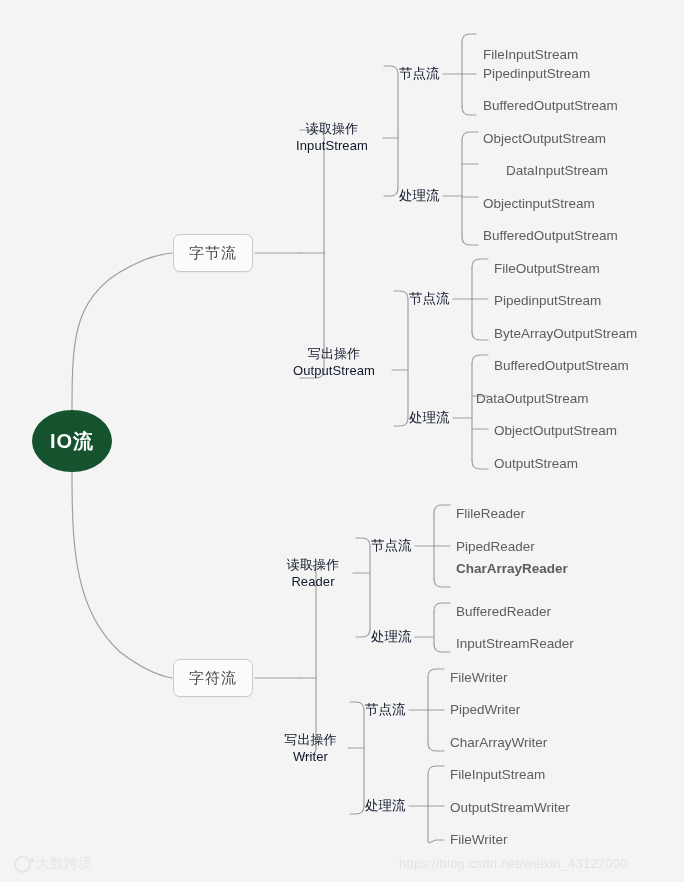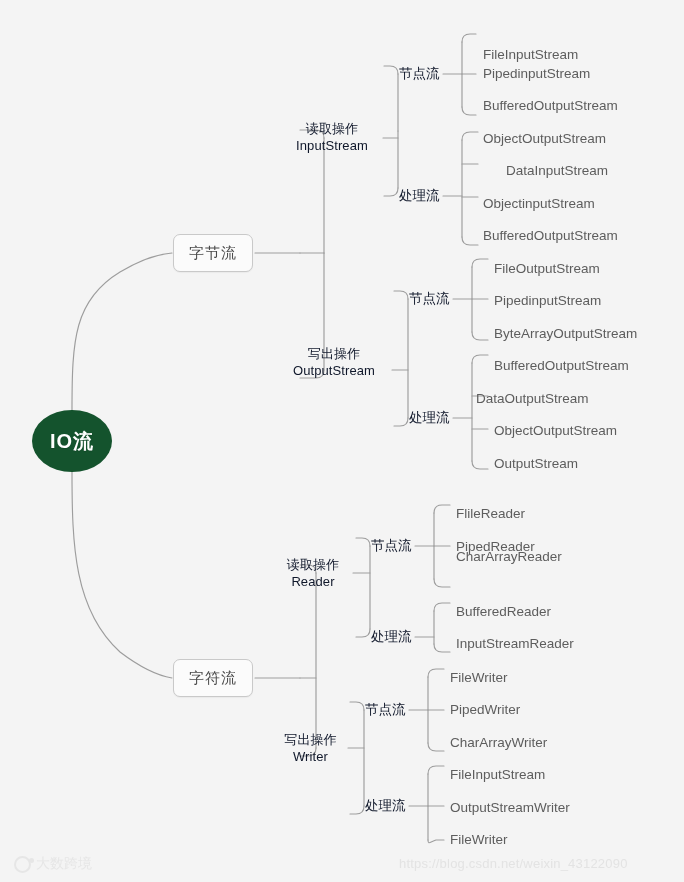--- a/index.html
+++ b/index.html
@@ -249,21 +249,21 @@
   <div class="leaf-label" style="left:494px; top:293px;">PipedinputStream</div>
   <div class="leaf-label" style="left:494px; top:326px;">ByteArrayOutputStream</div>
 
   <div class="leaf-label" style="left:494px; top:358px;">BufferedOutputStream</div>
   <div class="leaf-label" style="left:476px; top:391px;">DataOutputStream</div>
   <div class="leaf-label" style="left:494px; top:423px;">ObjectOutputStream</div>
   <div class="leaf-label" style="left:494px; top:456px;">OutputStream</div>
 
   <div class="leaf-label" style="left:456px; top:506px;">FlileReader</div>
   <div class="leaf-label" style="left:456px; top:539px;">PipedReader</div>
-  <div class="leaf-label" style="left:456px; top:549px;">CharArrayReader</div>
+  <div class="leaf-label" style="left:456px; top:561px;font-weight:bold;">CharArrayReader</div>
 
   <div class="leaf-label" style="left:456px; top:604px;">BufferedReader</div>
   <div class="leaf-label" style="left:456px; top:636px;">InputStreamReader</div>
 
   <div class="leaf-label" style="left:450px; top:670px;">FileWriter</div>
   <div class="leaf-label" style="left:450px; top:702px;">PipedWriter</div>
   <div class="leaf-label" style="left:450px; top:735px;">CharArrayWriter</div>
 
   <div class="leaf-label" style="left:450px; top:767px;">FileInputStream</div>
   <div class="leaf-label" style="left:450px; top:800px;">OutputStreamWriter</div>

